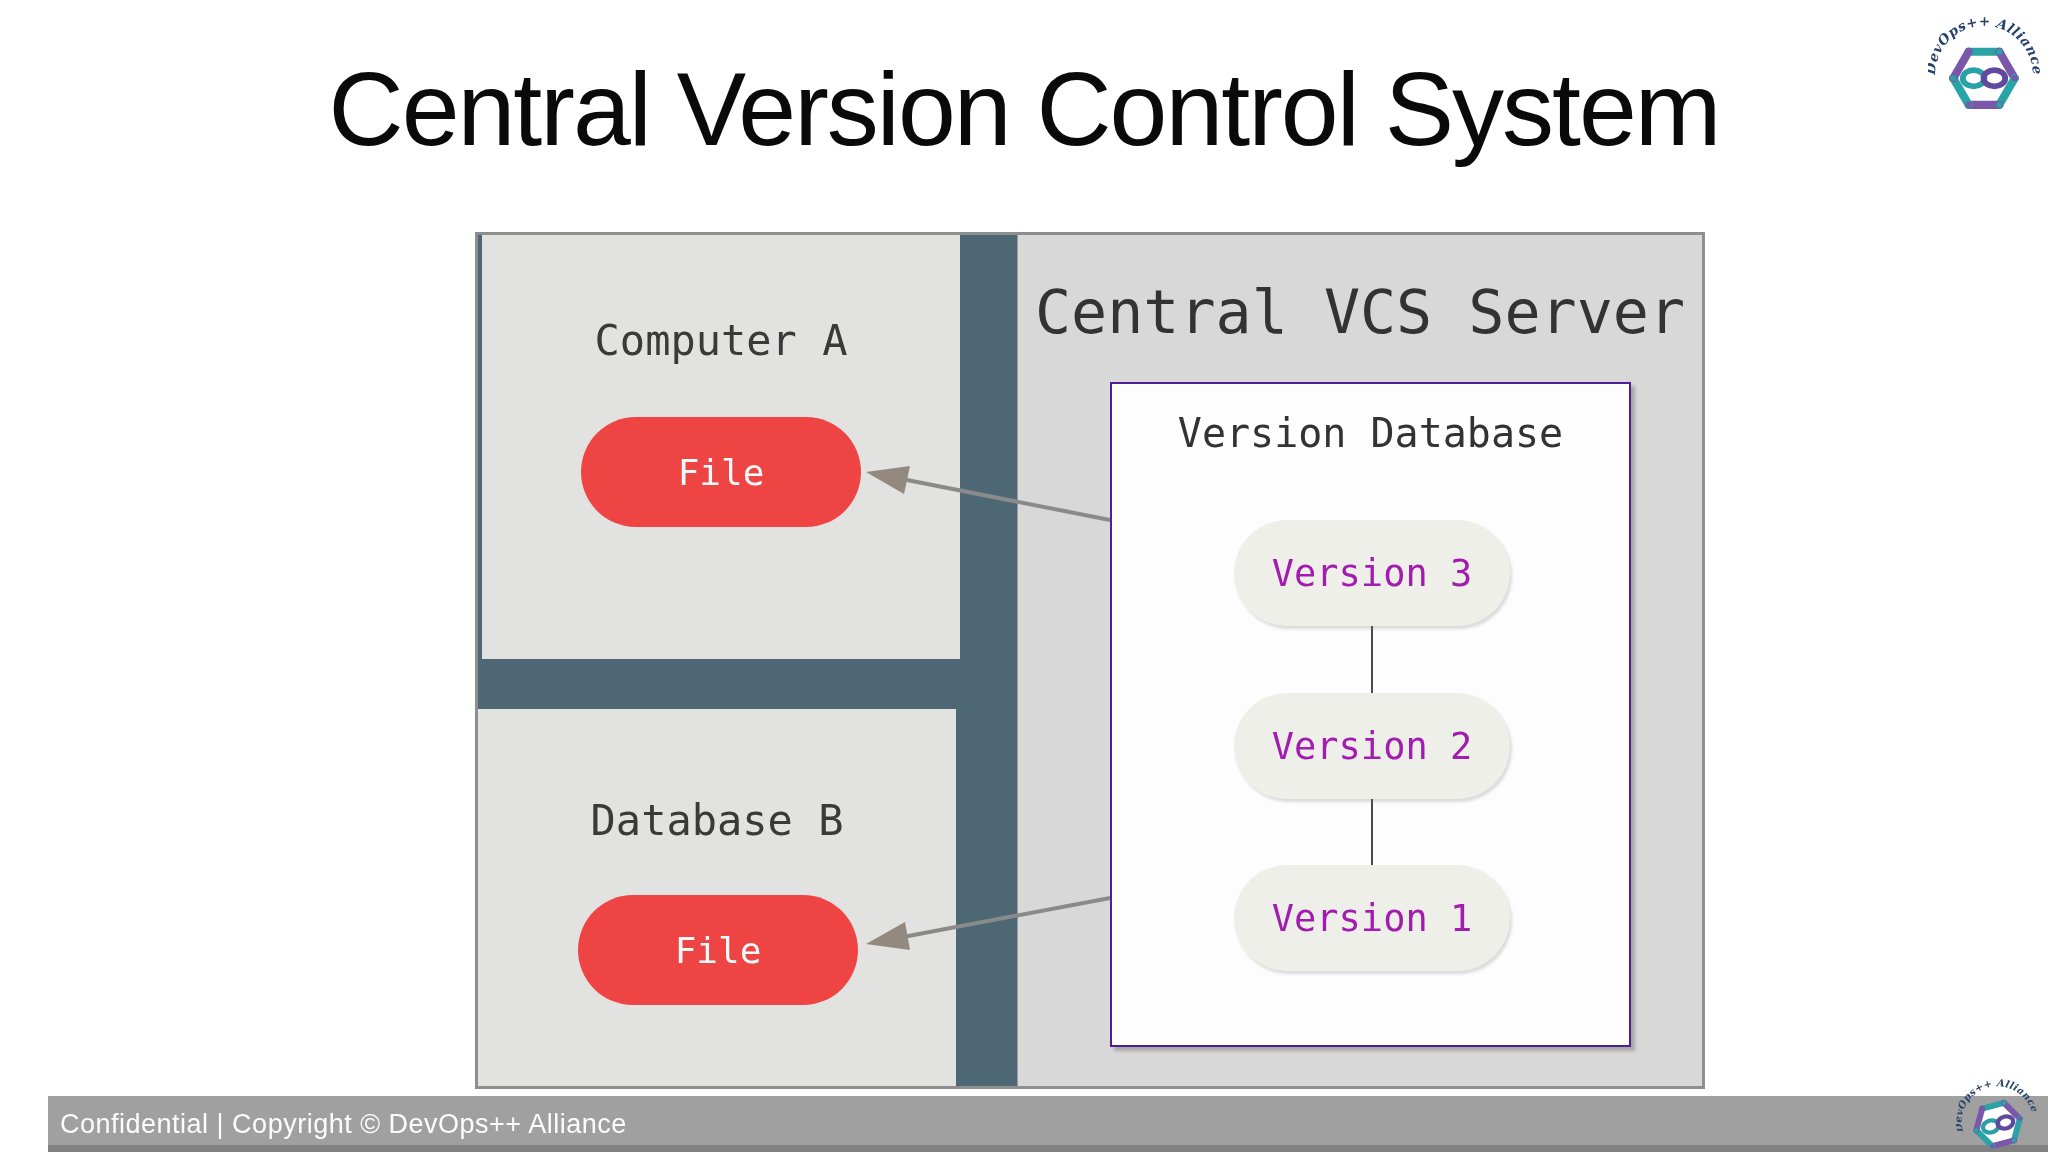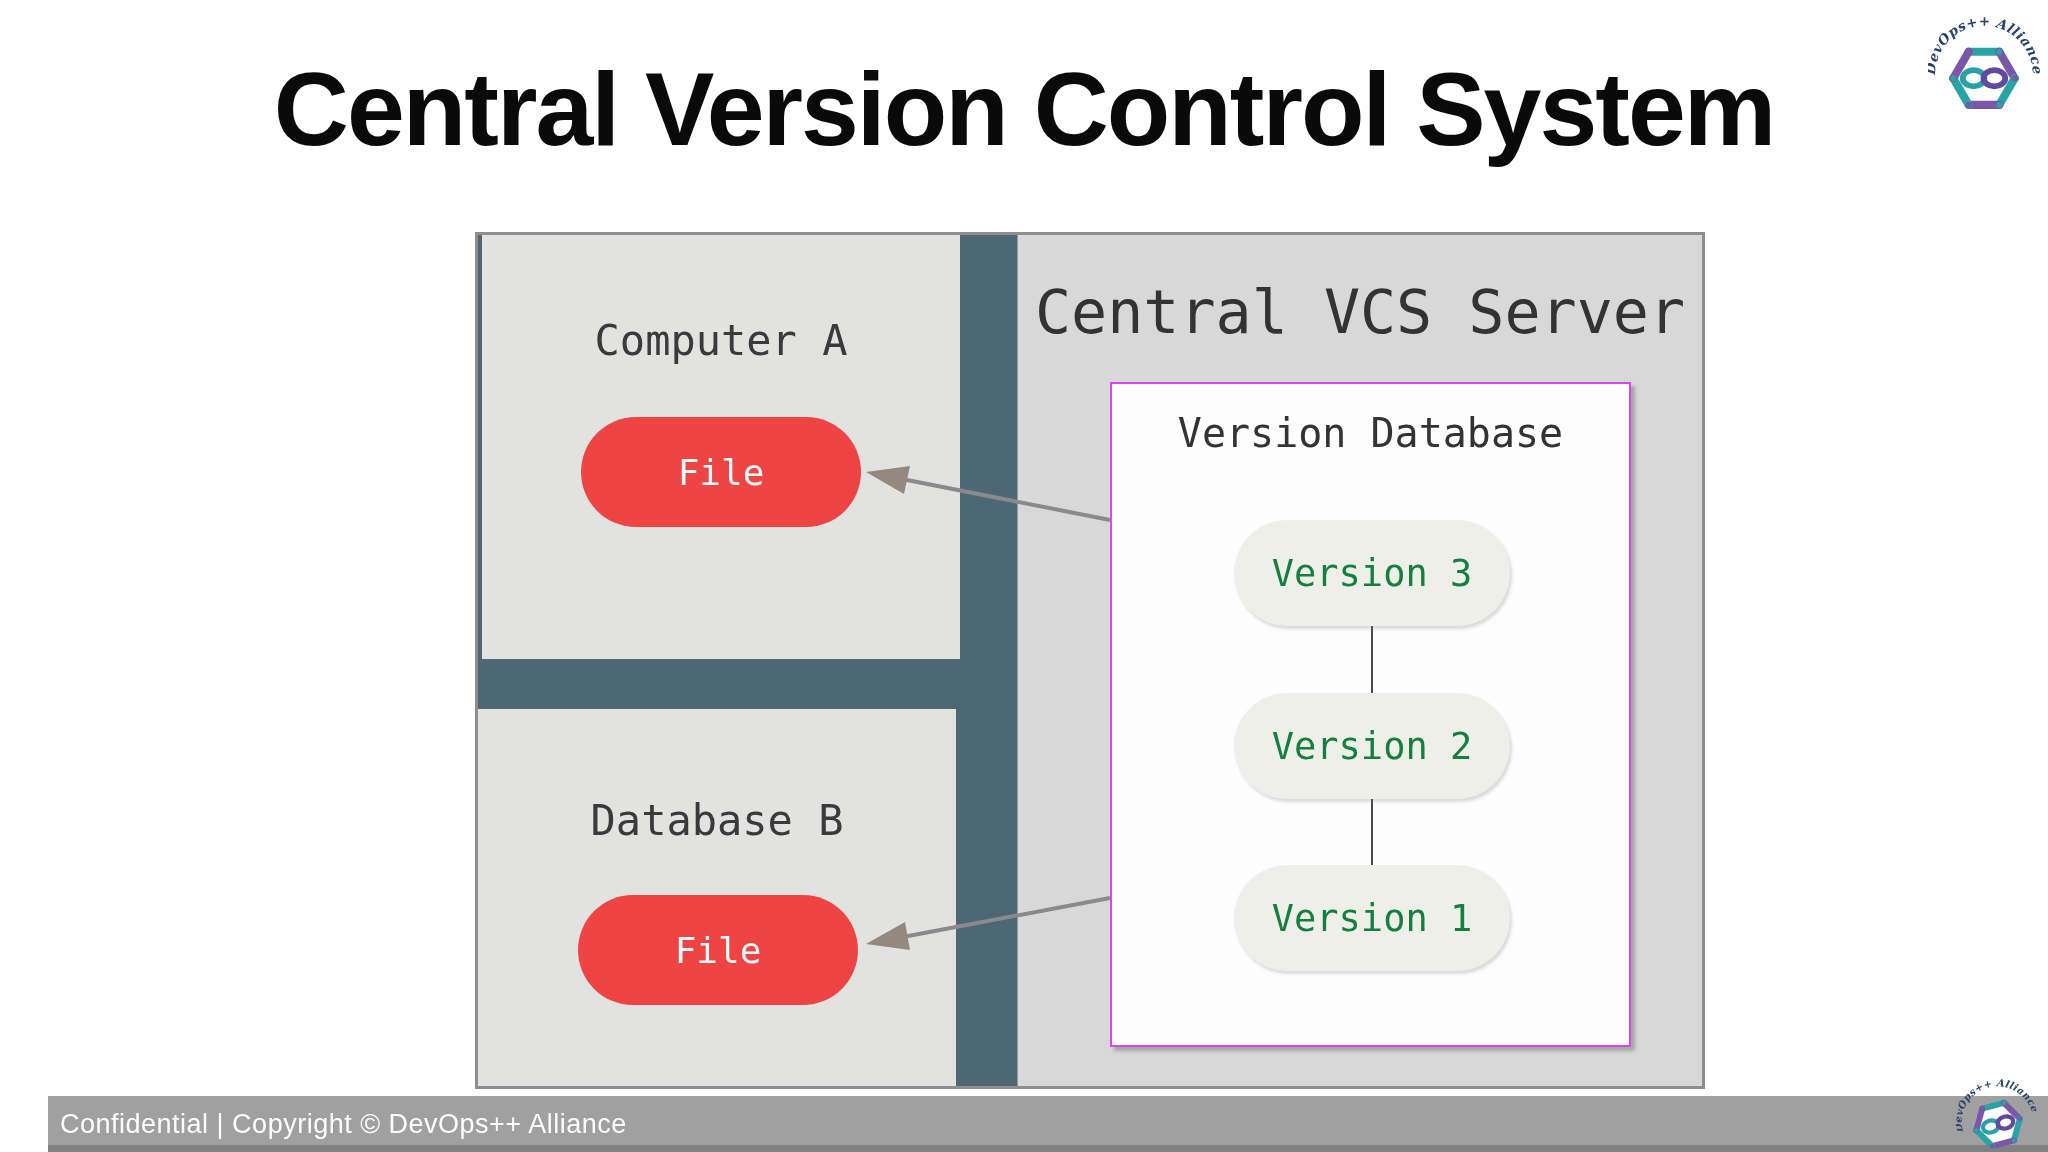--- a/index.html
+++ b/index.html
@@ -3,21 +3,21 @@
 <meta charset="utf-8">
 <style>
   html,body{margin:0;padding:0;background:#ffffff;}
   .slide{
     position:relative;width:2048px;height:1152px;overflow:hidden;background:#ffffff;
     font-family:"Liberation Sans",sans-serif;
   }
   
   .title{
     position:absolute;top:52px;left:0;right:0;text-align:center;
-    font-size:104px;font-weight:700;letter-spacing:-2px;color:#0a0a0a;line-height:1.1;
+    font-size:104px;font-weight:400;letter-spacing:-2px;color:#0a0a0a;line-height:1.1;
   }
   
   .logo-big{position:absolute;top:6px;right:8px;width:112px;height:112px;}
   .logo-small{position:absolute;bottom:-2px;right:12px;width:82px;height:82px;transform:rotate(-15deg);}
   .logo-arc-text{font-family:"DejaVu Serif",serif;font-style:italic;font-weight:700;font-size:15px;fill:#24406b;letter-spacing:.5px;}
   
   .diagram{
     position:absolute;left:475px;top:232px;width:1230px;height:857px;
     background:#4d6874;border:3px solid #8e8e8e;box-sizing:border-box;
     font-family:"DejaVu Sans Mono","Liberation Mono",monospace;color:#3a3a3a;
@@ -32,27 +32,27 @@
   .server-label{position:absolute;top:42px;left:0;width:100%;text-align:center;font-size:60px;color:#333;}
   .file-pill{
     position:absolute;width:280px;height:110px;border-radius:55px;background:#ef4444;
     display:flex;align-items:center;justify-content:center;
     font-size:36px;color:#eef9fa;
   }
   .computer-a .file-pill{left:99px;top:182px;}
   .computer-b .file-pill{left:100px;top:186px;}
   .version-db{
     position:absolute;left:92px;top:147px;width:521px;height:665px;
-    background:#fdfdfd;border:2px solid #d946ef;box-sizing:border-box;
+    background:#fdfdfd;border:2px solid #4c1d95;box-sizing:border-box;
     box-shadow:4px 4px 3px rgba(80,80,80,.35);
   }
   .db-label{position:absolute;top:26px;left:0;width:100%;text-align:center;font-size:40px;color:#333;}
   .version-pill{
     position:absolute;left:122px;width:276px;height:106px;border-radius:53px;background:#efefe9;
-    display:flex;align-items:center;justify-content:center;font-size:37px;color:#15803d;
+    display:flex;align-items:center;justify-content:center;font-size:37px;color:#a21caf;
     box-shadow:2px 3px 3px rgba(120,120,120,.25);
   }
   .vp-0{top:136px;} .vp-1{top:309px;} .vp-2{top:481px;}
   .db-connector{position:absolute;left:259px;width:2px;background:#4a4a4a;}
   .conn-0{top:242px;height:70px;} .conn-1{top:415px;height:70px;}
   
   .arrows{position:absolute;left:0;top:0;width:2048px;height:1152px;pointer-events:none;}
   
   .footer{
     position:absolute;left:0;right:0;top:1096px;height:56px;background:#a0a0a0;

